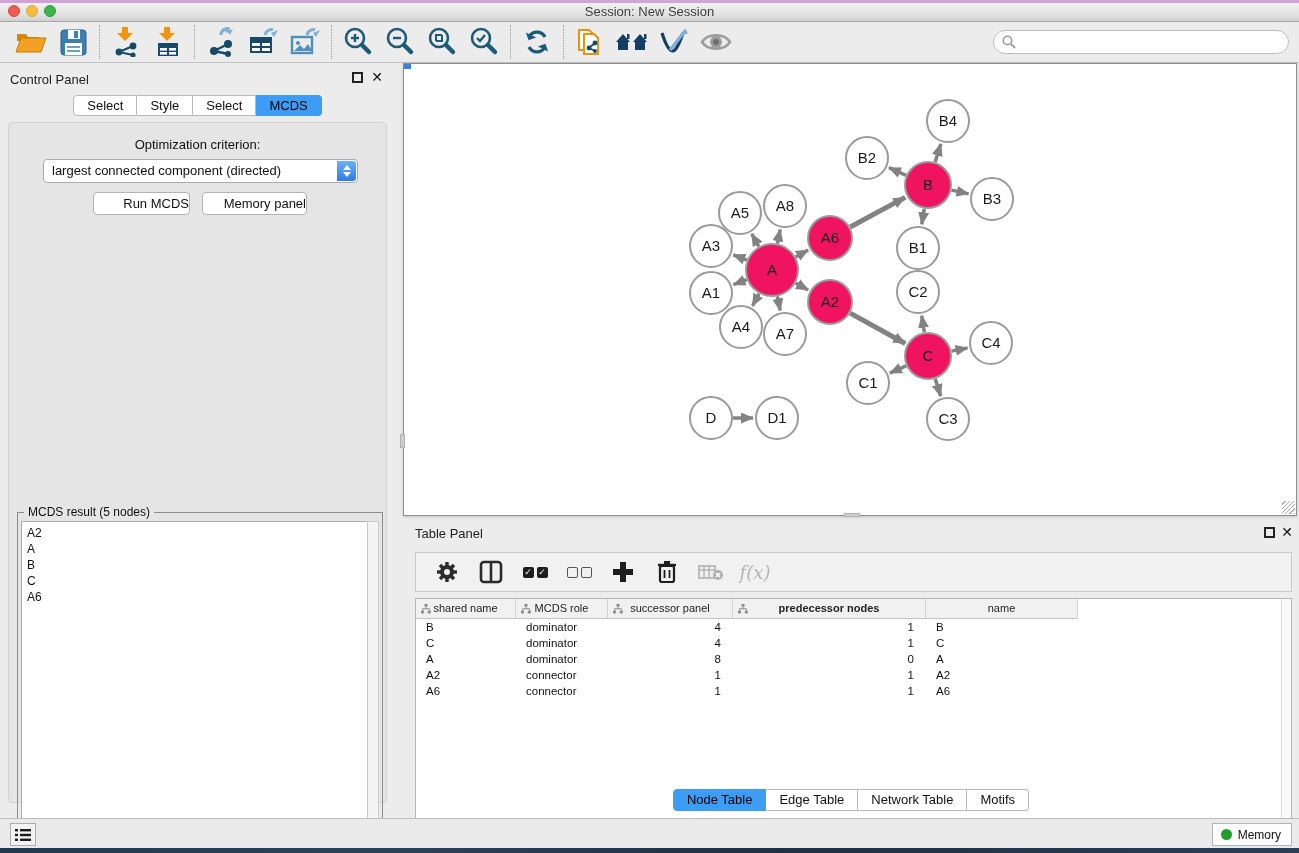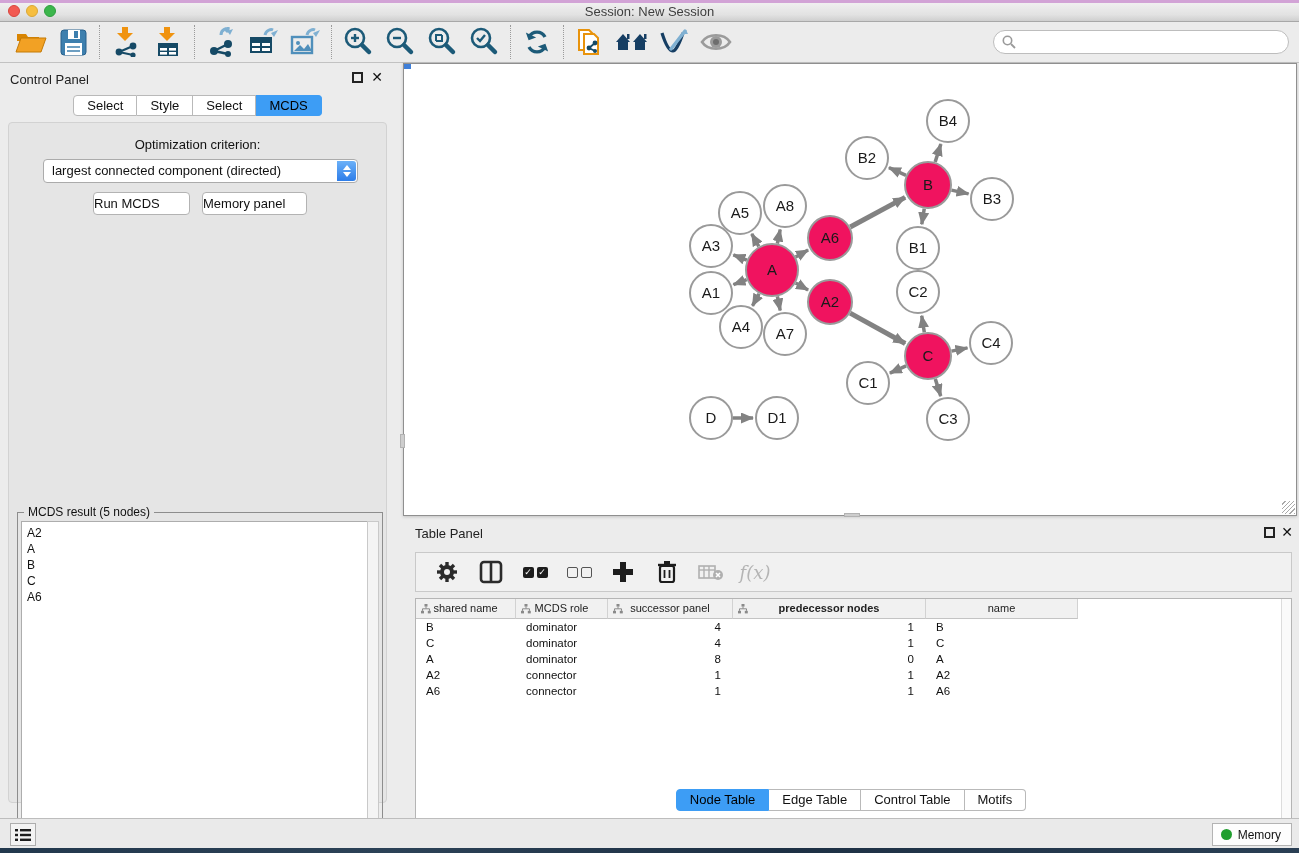--- a/index.html
+++ b/index.html
@@ -43,21 +43,21 @@
     background:#e5e5e5; border:1px solid #d2d2d2; border-radius:4px; }
   #opt-label { position:absolute; left:0; right:0; top:14px; text-align:center; font-size:13px; color:#111; }
   #criterion-select { position:absolute; left:34px; top:36px; width:315px; height:24px; background:#fff;
     border:1px solid #ababab; border-radius:4px; font-size:13px; line-height:22px; padding-left:8px; color:#111; }
   #criterion-stepper { position:absolute; right:1px; top:1px; width:19px; height:20px; border-radius:0 3px 3px 0;
     background:linear-gradient(#6cb1f8,#2d7de9); display:flex; flex-direction:column; align-items:center; justify-content:center; gap:2px; }
   #criterion-stepper span { width:0; height:0; border-left:4px solid transparent; border-right:4px solid transparent; }
   #criterion-stepper .up { border-bottom:5px solid #fff; }
   #criterion-stepper .dn { border-top:5px solid #fff; }
   .cp-btn { position:absolute; top:69px; height:23px; background:#fff; border:1px solid #b3b3b3; border-radius:4px;
-    font-size:13px; color:#111; text-align:left; line-height:21px; }
+    font-size:13px; color:#111; text-align:right; line-height:21px; }
   #run-mcds { left:84px; width:97px; }
   #close-panel { left:193px; width:105px; }
   #mcds-result { position:absolute; left:8px; top:389px; width:366px; height:347px; border:1px solid #8d8d8d; }
   #mcds-legend { position:absolute; left:6px; top:-8px; background:#e5e5e5; padding:0 4px; font-size:12px; color:#111; }
   #mcds-result-list { position:absolute; left:3px; top:8px; right:15px; bottom:3px; background:#fff; border:1px solid #adadad; border-right:none; padding:3px 0 0 5px; }
   #mcds-scrollbar { position:absolute; right:3px; top:8px; width:12px; bottom:3px; background:#f4f4f4; border:1px solid #c9c9c9; }
   .mcds-item { font-size:12px; line-height:16px; color:#111; }
 
   
   #network-window { position:absolute; left:403px; top:63px; width:894px; height:453px;
@@ -557,21 +557,21 @@
           <div class="nt-cell" style="width: 125px; text-align: right; padding: 0px 12px 0px 0px;">1</div>
           <div class="nt-cell" style="width: 193px; text-align: right; padding: 0px 12px 0px 0px;">1</div>
           <div class="nt-cell" style="width: 152px; text-align: left; padding: 0px 0px 0px 10px;">A6</div>
         </div>
       </div>
     <div id="nt-scrollbar"></div>
   </div>
   <div id="table-panel-tabs">
       <div class="cp-tab tp active">Node Table</div>
       <div class="cp-tab tp">Edge Table</div>
-      <div class="cp-tab tp">Control Table</div>
+      <div class="cp-tab tp">Network Table</div>
       <div class="cp-tab tp">Motifs</div>
     </div>
 </div>
 
 <div id="status-bar">
   <div id="list-button">
     <svg width="16" height="14" viewBox="0 0 16 14">
       <rect x="0" y="1" width="3" height="2.4" fill="#1d1d1d"></rect>
         <rect x="5" y="1" width="11" height="2.4" fill="#1d1d1d"></rect>
       <rect x="0" y="5.8" width="3" height="2.4" fill="#1d1d1d"></rect>

